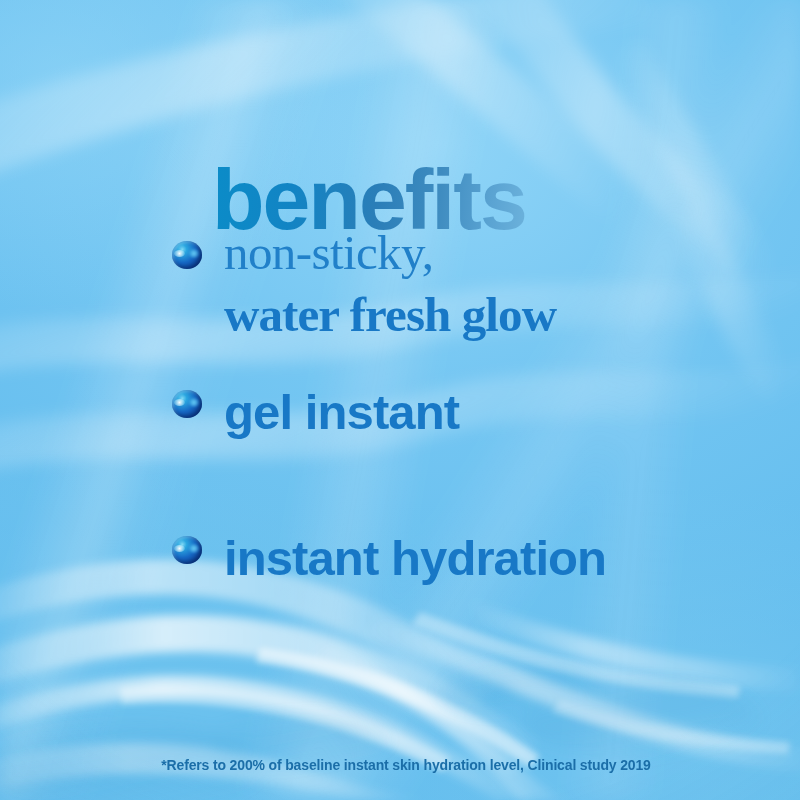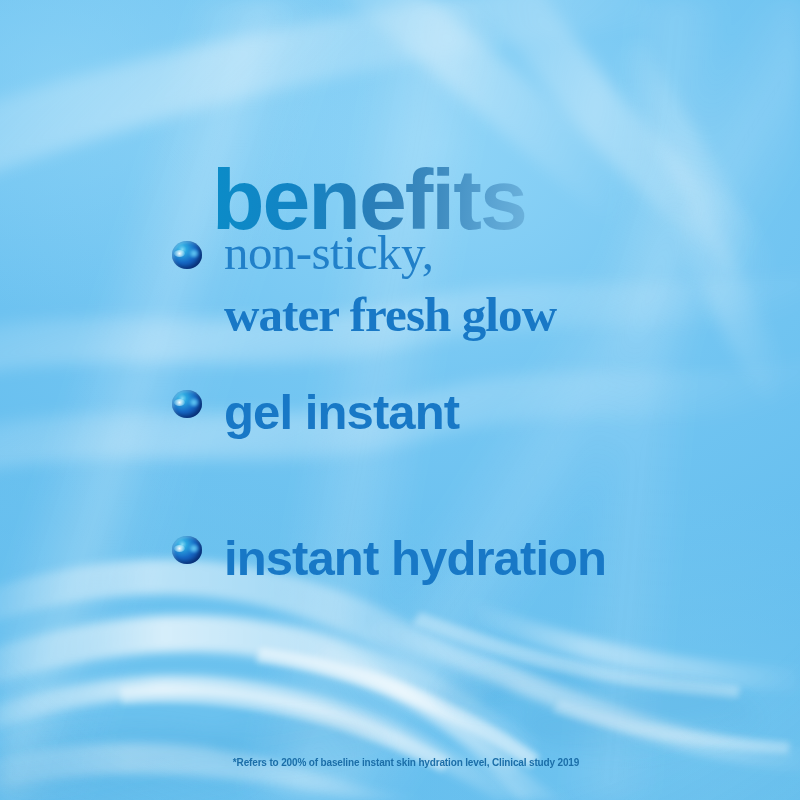--- a/index.html
+++ b/index.html
@@ -163,21 +163,21 @@
     line-height: 0;
     letter-spacing: 0;
   }
 
   #footnote {
     position: absolute;
     left: 12px;
     right: 0;
     top: 757px;
     text-align: center;
-    font-size: 10px;
+    font-size: 14px;
     font-weight: bold;
     letter-spacing: -0.15px;
     color: #1b6ea8;
     white-space: nowrap;
   }
 </style>
 </head>
 <body>
 
 <div id="canvas">

